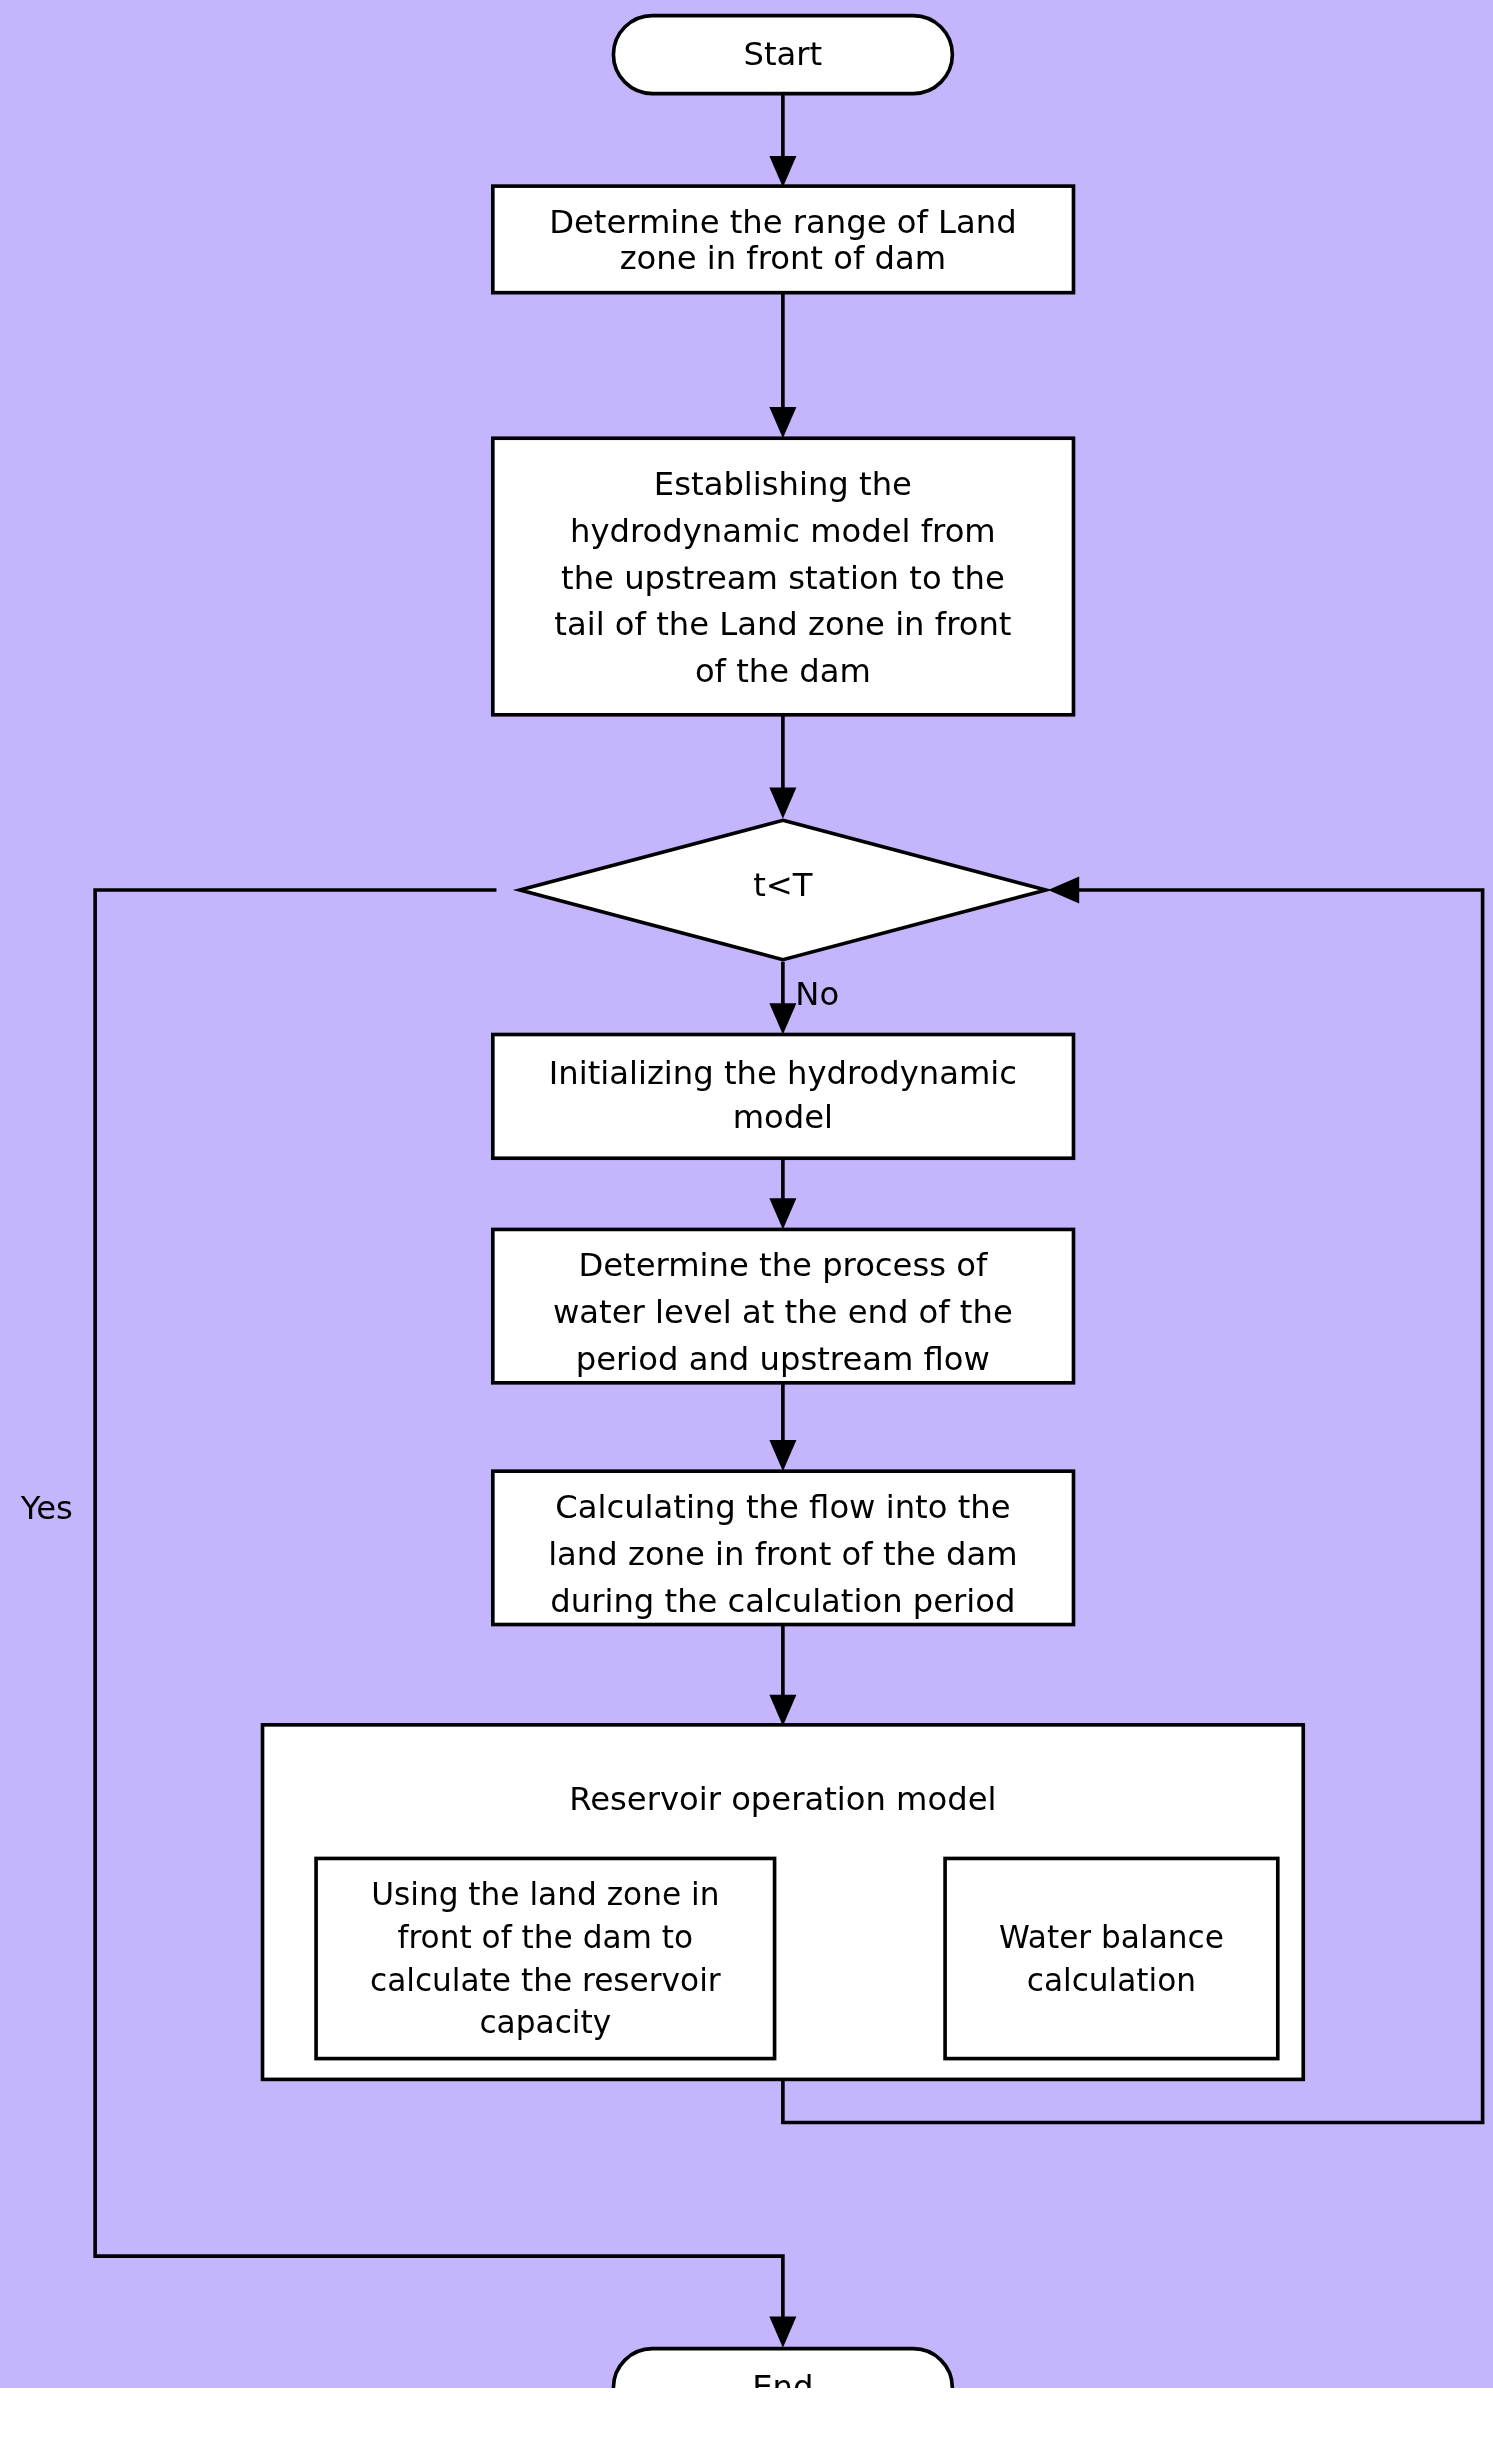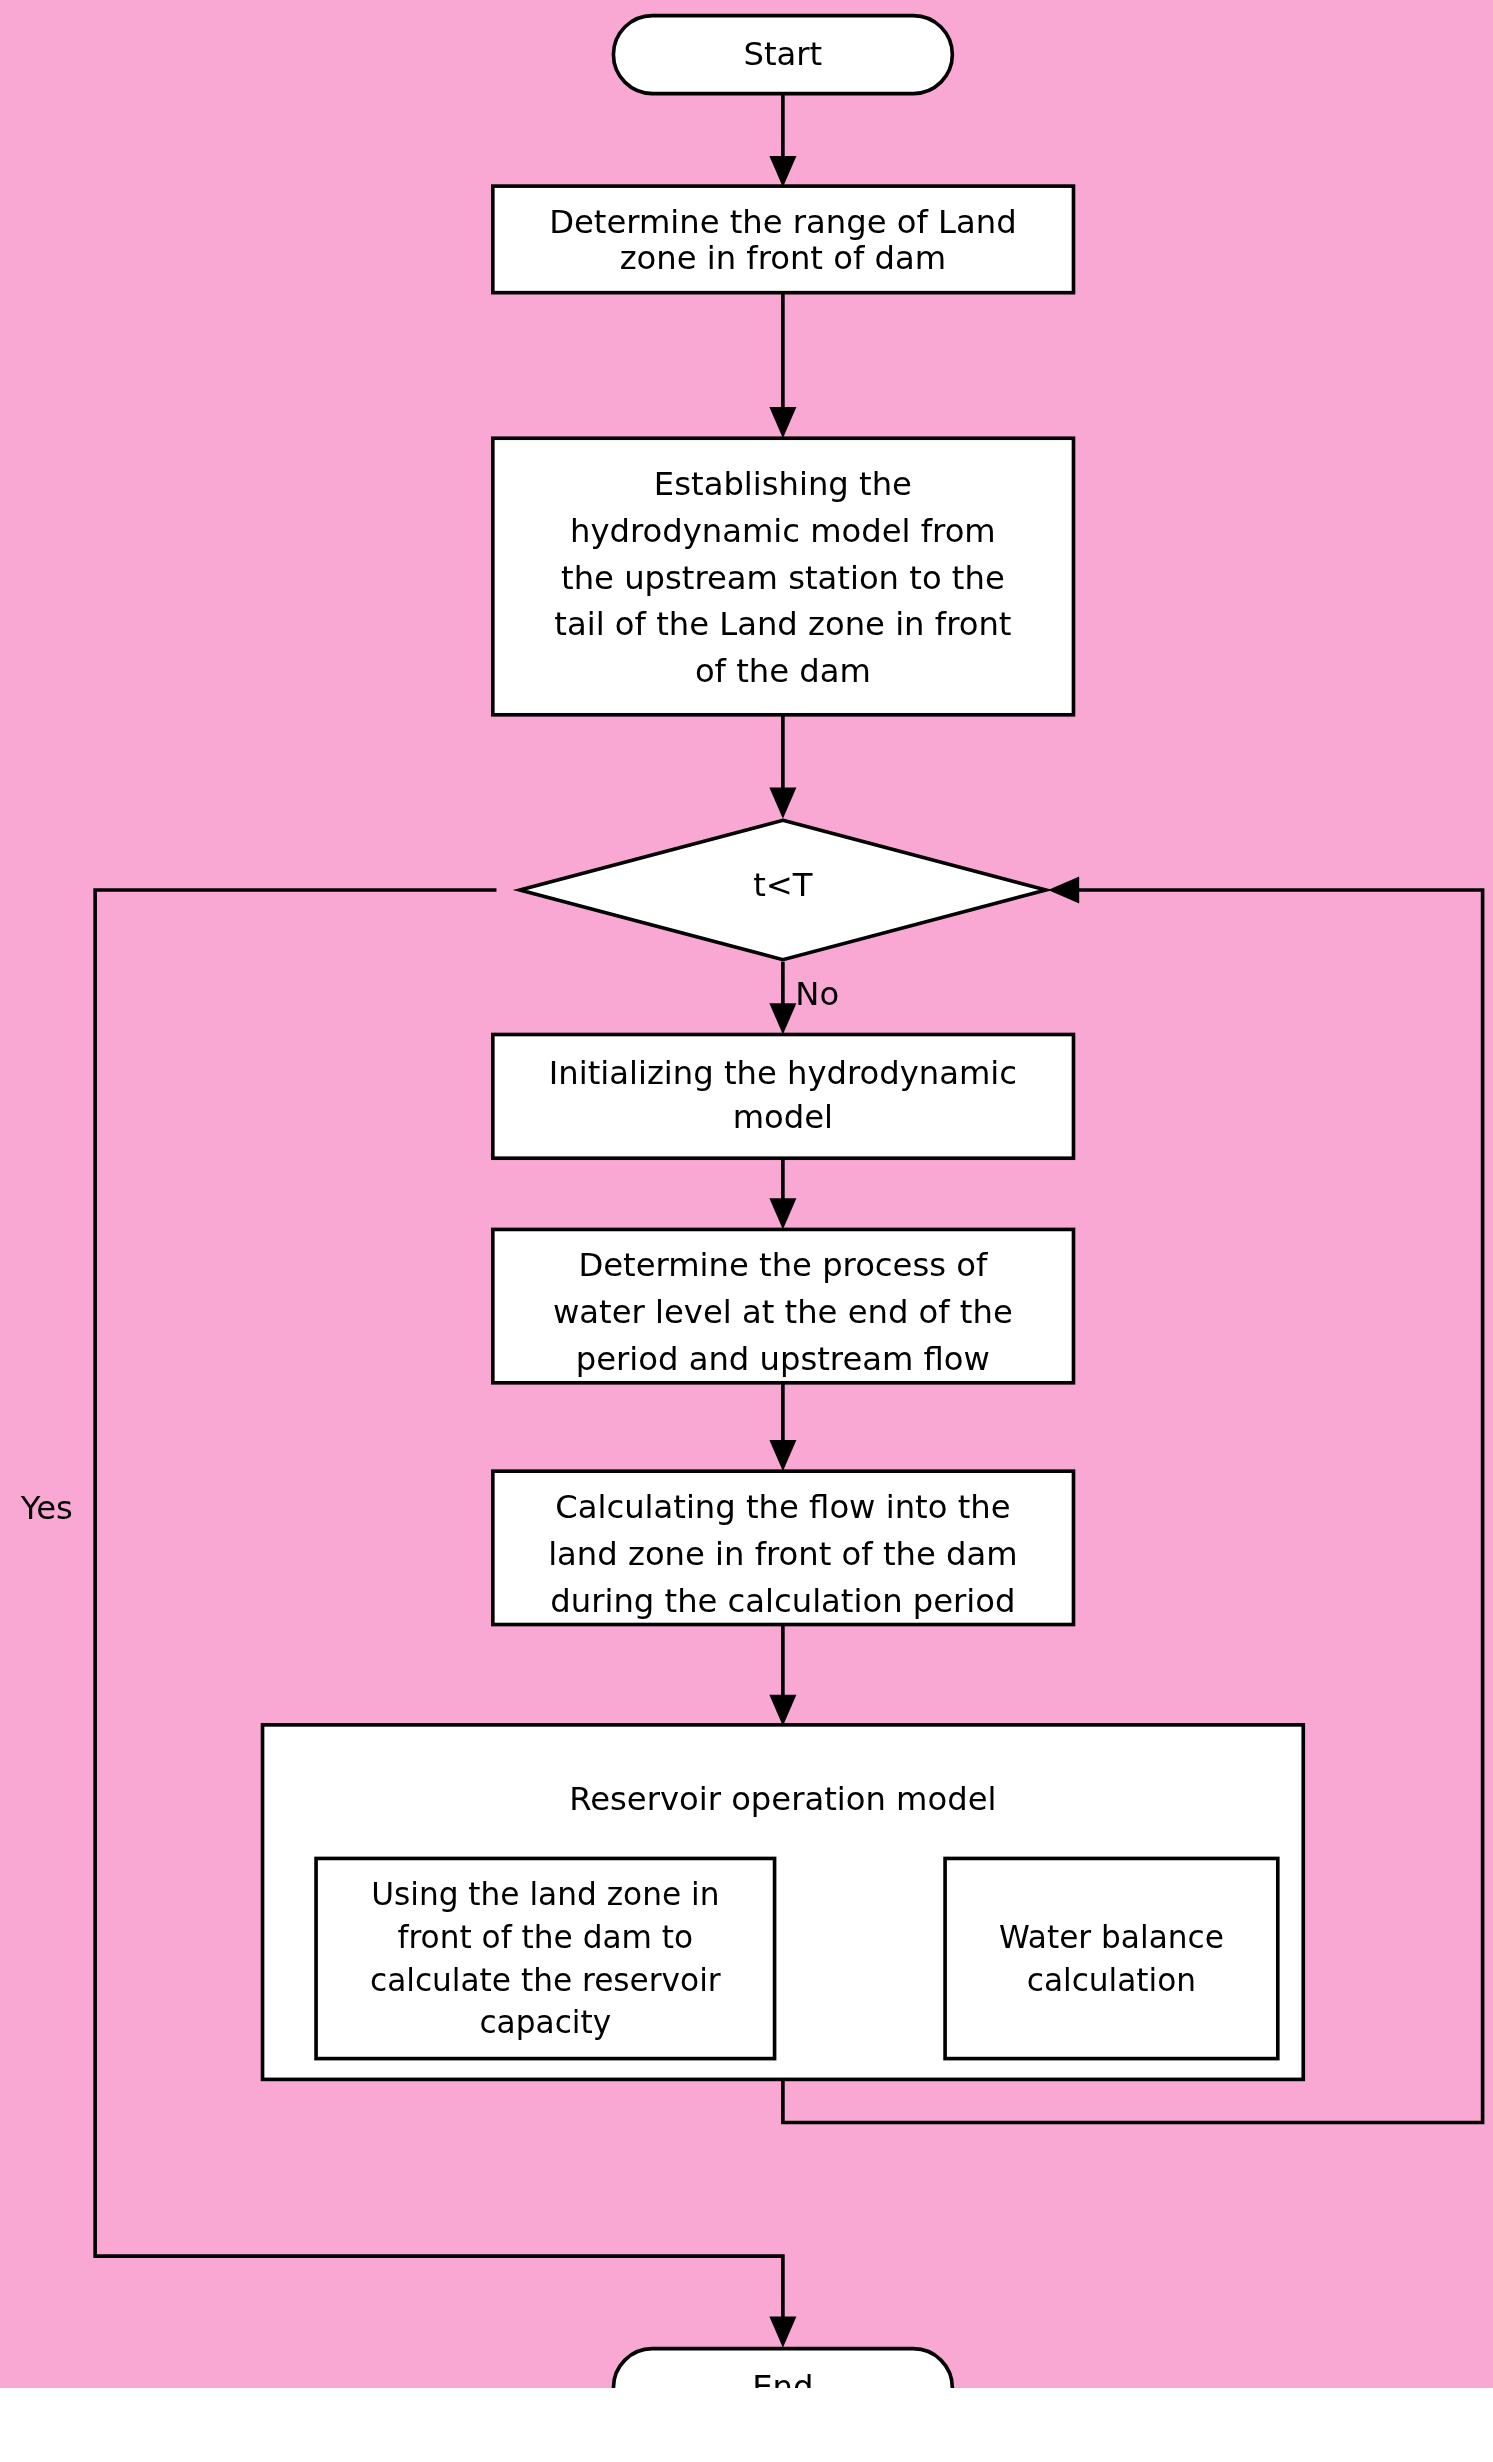--- a/index.html
+++ b/index.html
@@ -8,21 +8,21 @@
     padding: 0;
     background: #ffffff;
   }
   body {
     font-family: "DejaVu Sans", sans-serif;
   }
   #flow-root {
     position: relative;
     width: 1493px;
     height: 2388px;
-    background: #f9a8d4;
+    background: #c4b5fd;
     overflow: hidden;
   }
   svg.flow-svg {
     display: block;
     width: 1493px;
     height: 2462px;
   }
   .shape-stroke {
     fill: #ffffff;
     stroke: #000000;

